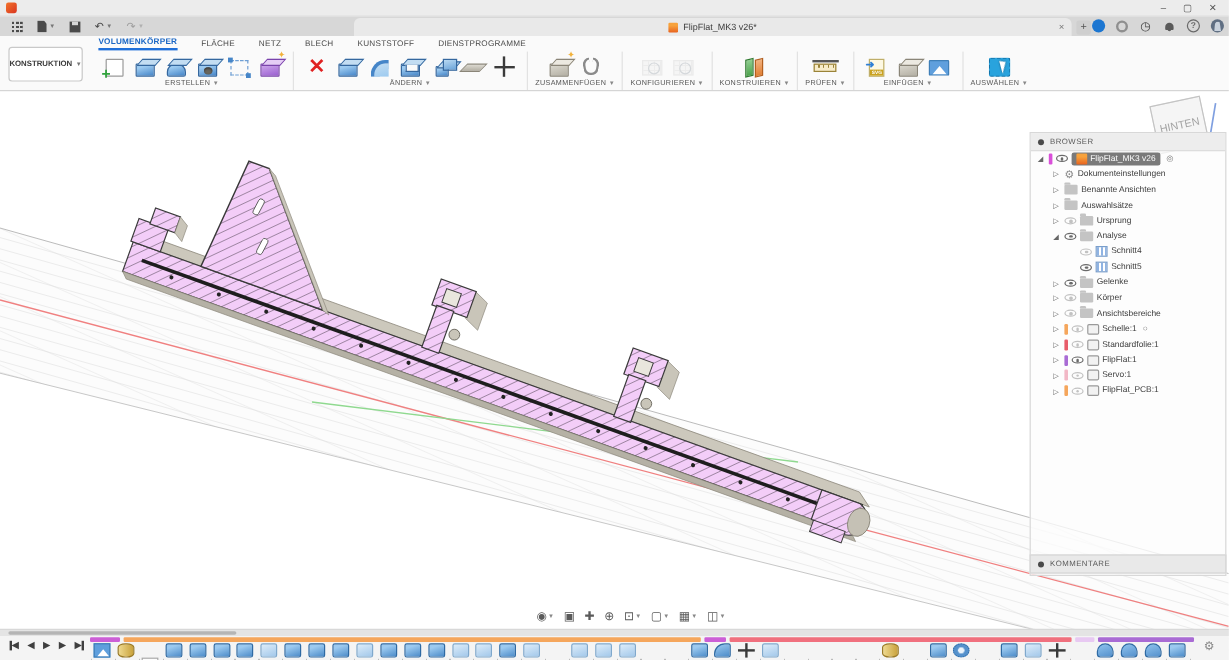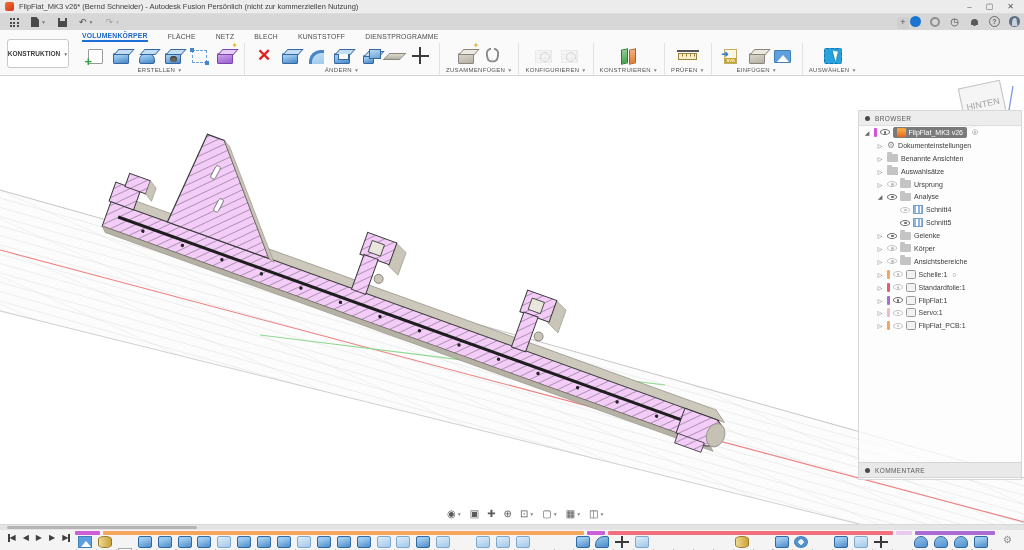--- a/index.html
+++ b/index.html
@@ -149,21 +149,20 @@
   .ti.move::before{left:6px;top:0;width:2px;height:12px}
   .ti.move::after{top:5px;left:0;height:2px;width:14px}
   #tl-ticks{position:absolute;left:76px;top:24px;width:920px;height:2px;background:repeating-linear-gradient(90deg,#bbb 0 1px,transparent 1px 19.9px)}
   #tl-gear{position:absolute;right:12px;top:10px;font-size:10px;color:#8a8a8a;line-height:1}
 </style>
 </head>
 <body>
 
 <div id="titlebar">
   <div id="app-icon"></div>
-  <div id="title-text">FlipFlat_MK3 v26* (Bernd Schneider) - Autodesk Fusion Persönlich (nicht zur kommerziellen Nutzung)</div>
   <div id="win-controls">
     <span>–</span>
     <span>▢</span>
     <span>✕</span>
   </div>
 </div>
 
 <div id="tabrow">
   <div class="qat" id="qat">
       <div class="qbtn">
@@ -178,20 +177,25 @@
       </div>
       <div class="qbtn">
         <div>↶</div>
         <div class="caret">▼</div>
       </div>
       <div class="qbtn qdis">
         <div>↷</div>
         <div class="caret">▼</div>
       </div>
     </div>
+  <div id="doc-tab">
+    <span class="cube"></span>
+    <span class="lbl">FlipFlat_MK3 v26*</span>
+    <span class="closex">×</span>
+  </div>
   <div id="tab-add">+</div>
   <div id="acct">
       <div class="ai status"></div>
       <div class="ai ring"></div>
       <div class="ai clock">◷</div>
       <div class="ai bell"></div>
       <div class="ai help">?</div>
       <div class="ai avatar"></div>
     </div>
 </div>

